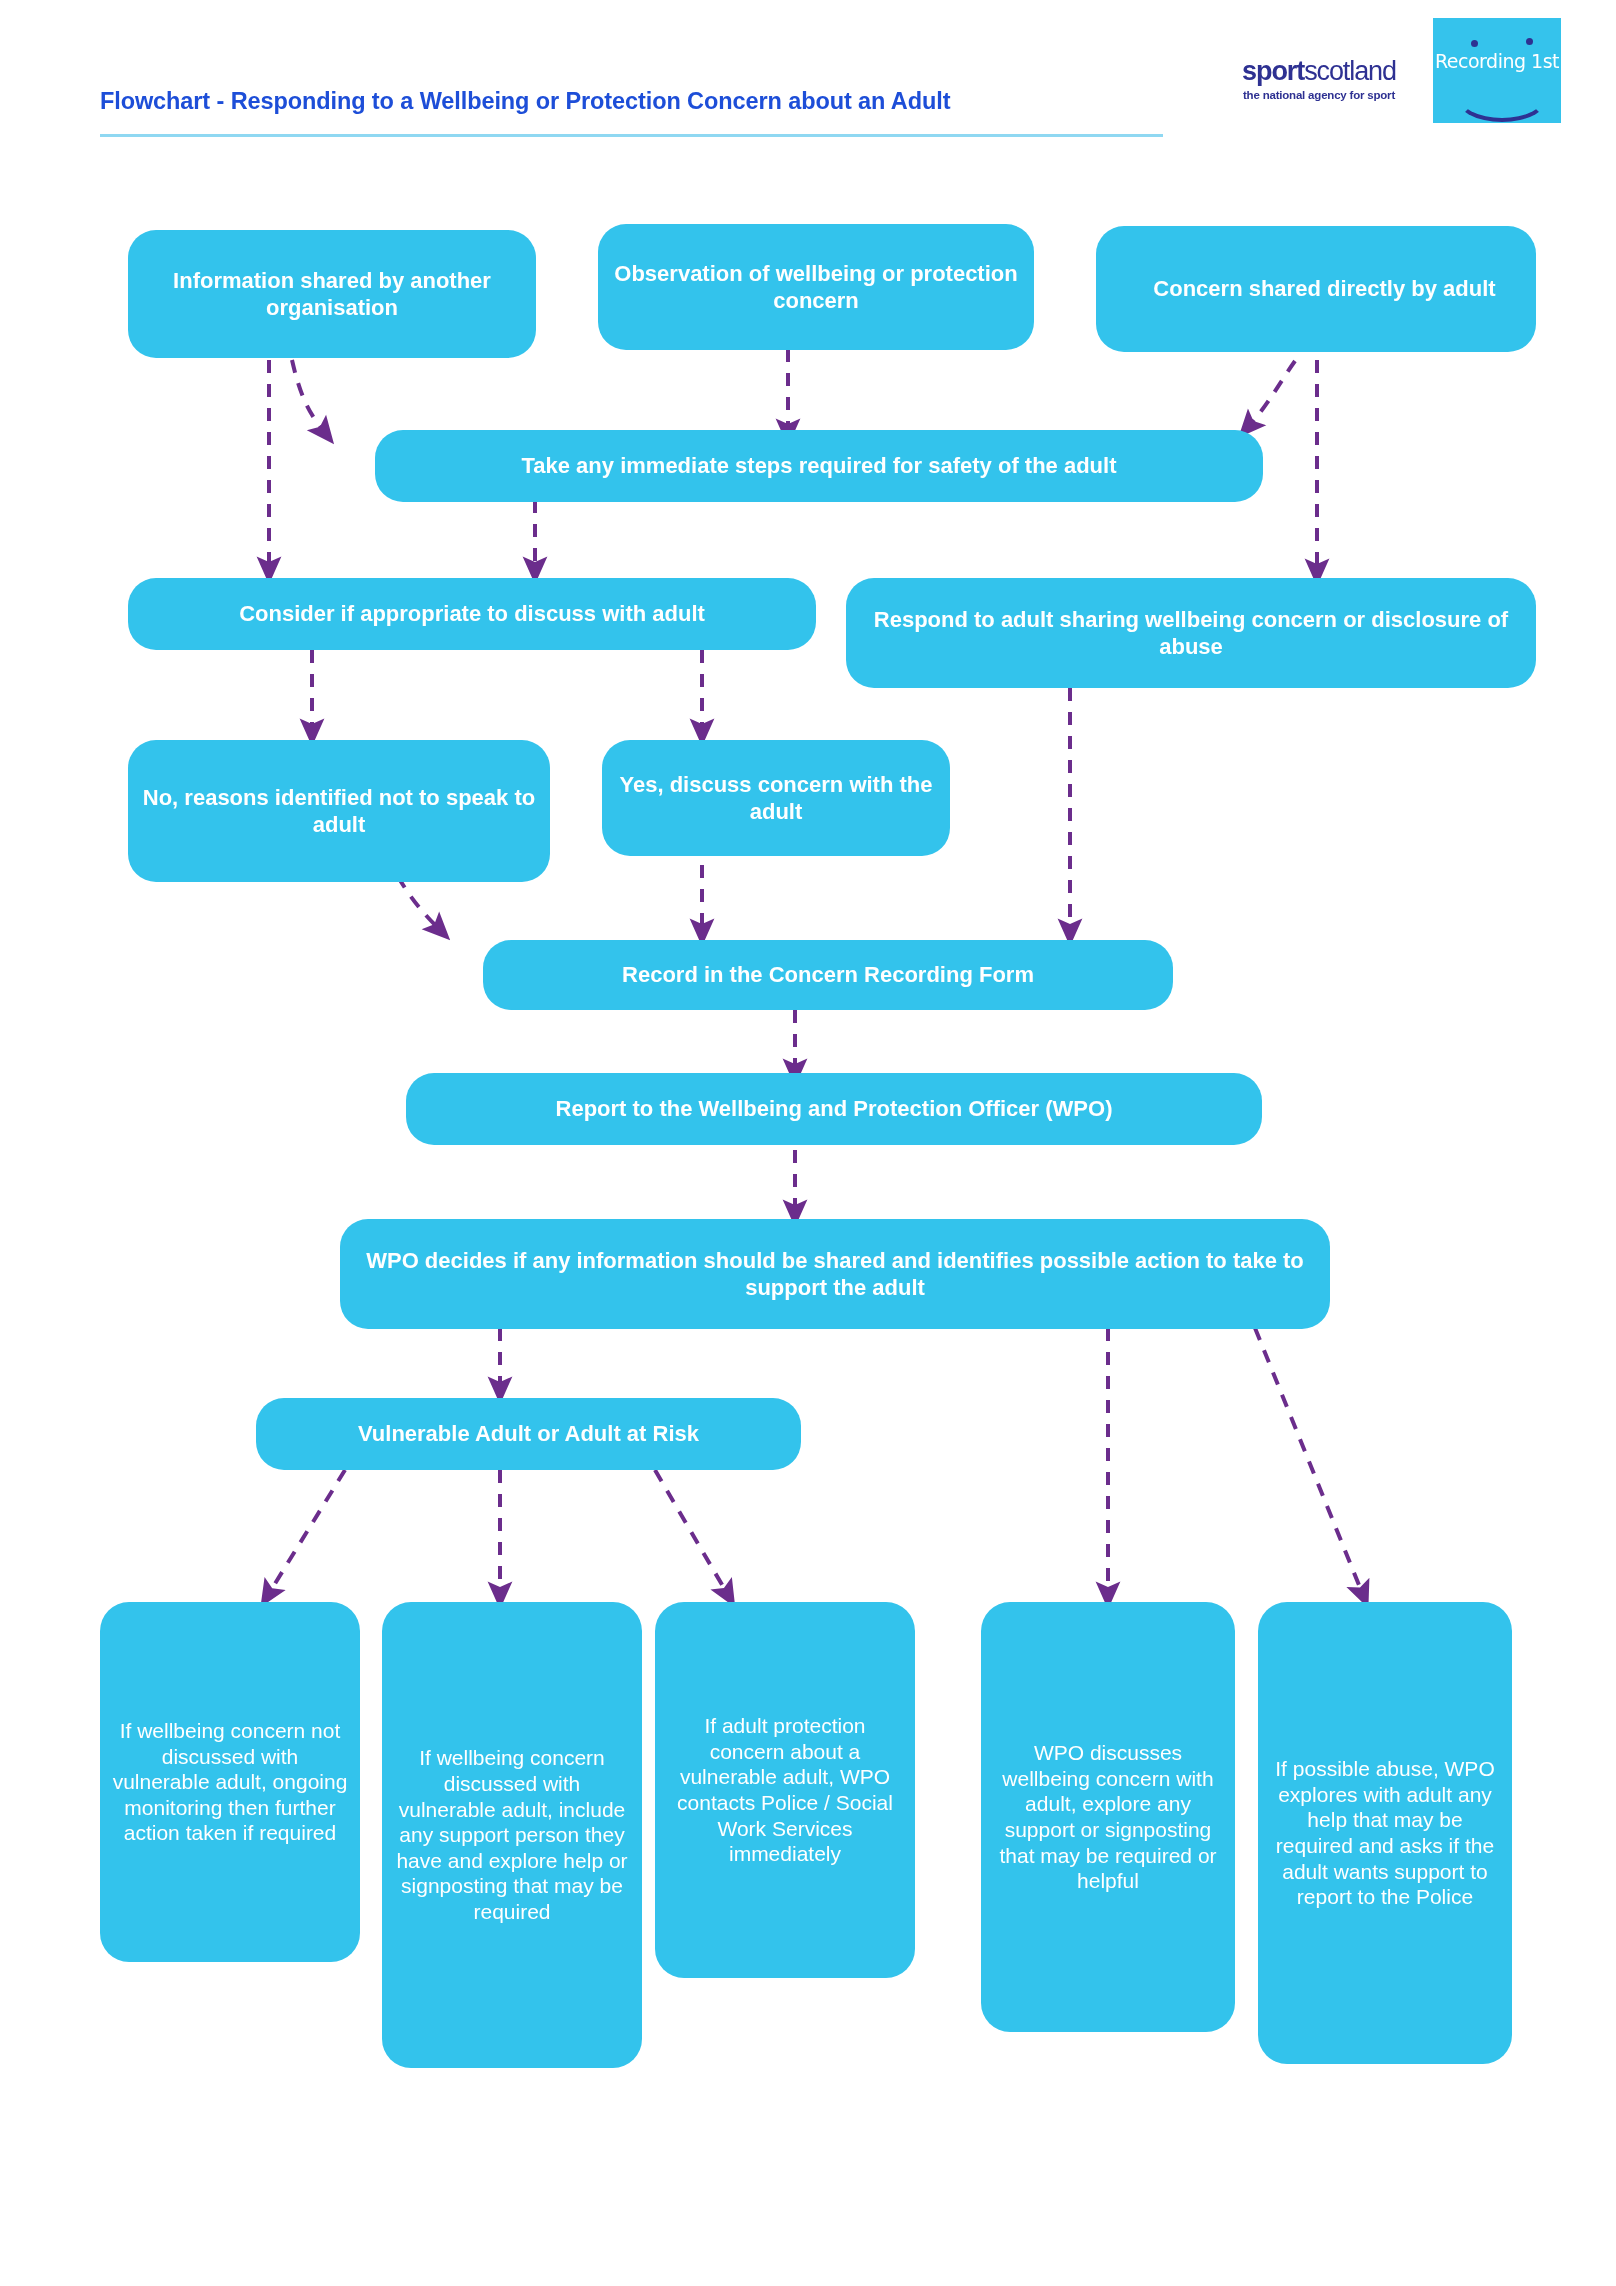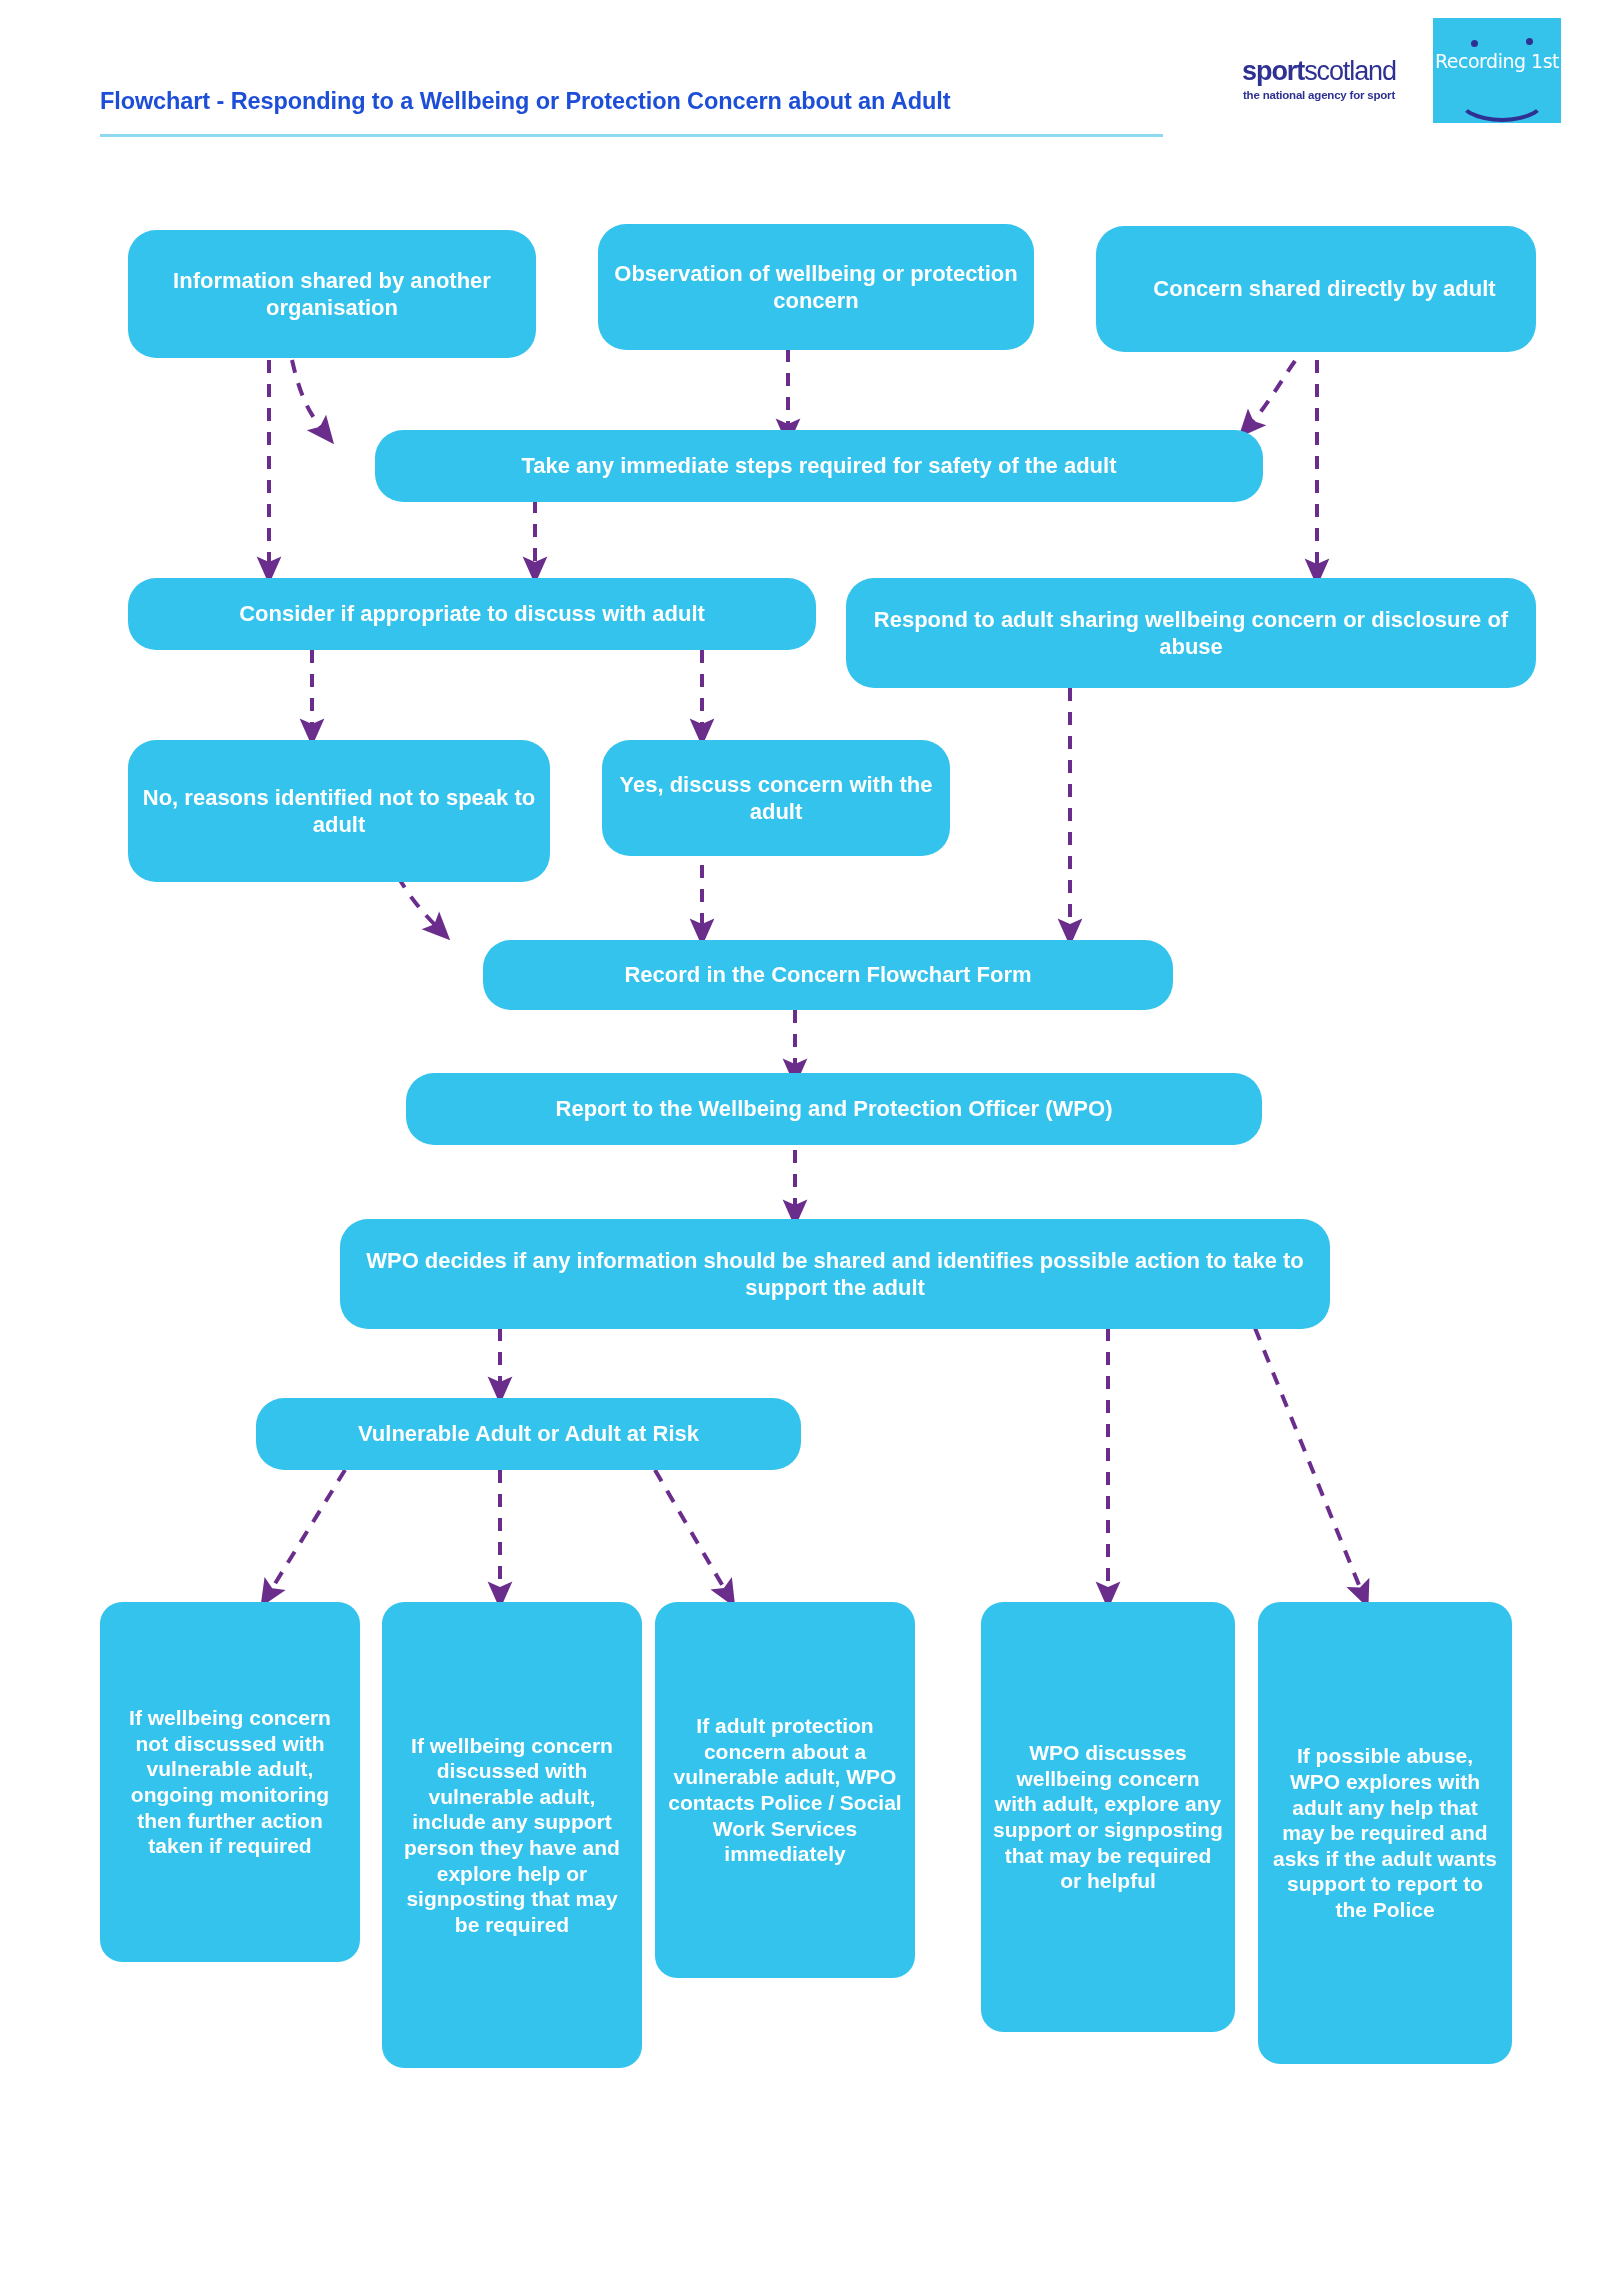--- a/index.html
+++ b/index.html
@@ -116,21 +116,21 @@
     align-items: center;
     justify-content: center;
     text-align: center;
     line-height: 1.24;
     padding: 6px 12px;
   }
   .node.pill   { border-radius: 28px; margin-left: 28px; }
   .node.rounded{ border-radius: 22px; }
 
   .node.t-main { font-size: 22px; font-weight: bold; }
-  .node.t-leaf { font-size: 21px; font-weight: bold; line-height: 1.22; }
+  .node.t-leaf { font-size: 21px; font-weight: normal; line-height: 1.22; border-radius: 29px; }
 
   
   #connectors {
     position: absolute;
     left: 0; top: 0;
     width: 1616px;
     height: 2286px;
     pointer-events: none;
   }
 </style>
@@ -211,21 +211,21 @@
   <div class="node pill t-main" style="left:347px;  top:430px;  width:888px;  height:72px;">Take any immediate steps required for safety of the adult</div>
 
   <div class="node pill t-main" style="left:100px;  top:578px;  width:688px;  height:72px;">Consider if appropriate to discuss with adult</div>
 
   <div class="node pill t-main" style="left:818px;  top:578px;  width:690px;  height:110px;">Respond to adult sharing wellbeing concern or disclosure of abuse</div>
 
   <div class="node pill t-main" style="left:100px;  top:740px;  width:422px;  height:142px;">No, reasons identified not to speak to adult</div>
 
   <div class="node pill t-main" style="left:574px;  top:740px;  width:348px;  height:116px;">Yes, discuss concern with the adult</div>
 
-  <div class="node pill t-main" style="left:455px;  top:940px;  width:690px;  height:70px;">Record in the Concern Flowchart Form</div>
+  <div class="node pill t-main" style="left:455px;  top:940px;  width:690px;  height:70px;">Record in the Concern Recording Form</div>
 
   <div class="node pill t-main" style="left:378px;  top:1073px; width:856px;  height:72px;">Report to the Wellbeing and Protection Officer (WPO)</div>
 
   <div class="node pill t-main" style="left:312px;  top:1219px; width:990px;  height:110px;">WPO decides if any information should be shared and identifies possible action to take to support the adult</div>
 
   <div class="node pill t-main" style="left:228px;  top:1398px; width:545px;  height:72px;">Vulnerable Adult or Adult at Risk</div>
 
   <div class="node rounded t-leaf" style="left:100px;  top:1602px; width:260px;  height:360px;">If wellbeing concern not discussed with vulnerable adult, ongoing monitoring then further action taken if required</div>
 
   <div class="node rounded t-leaf" style="left:382px;  top:1602px; width:260px;  height:466px;">If wellbeing concern discussed with vulnerable adult, include any support person they have and explore help or signposting that may be required</div>

